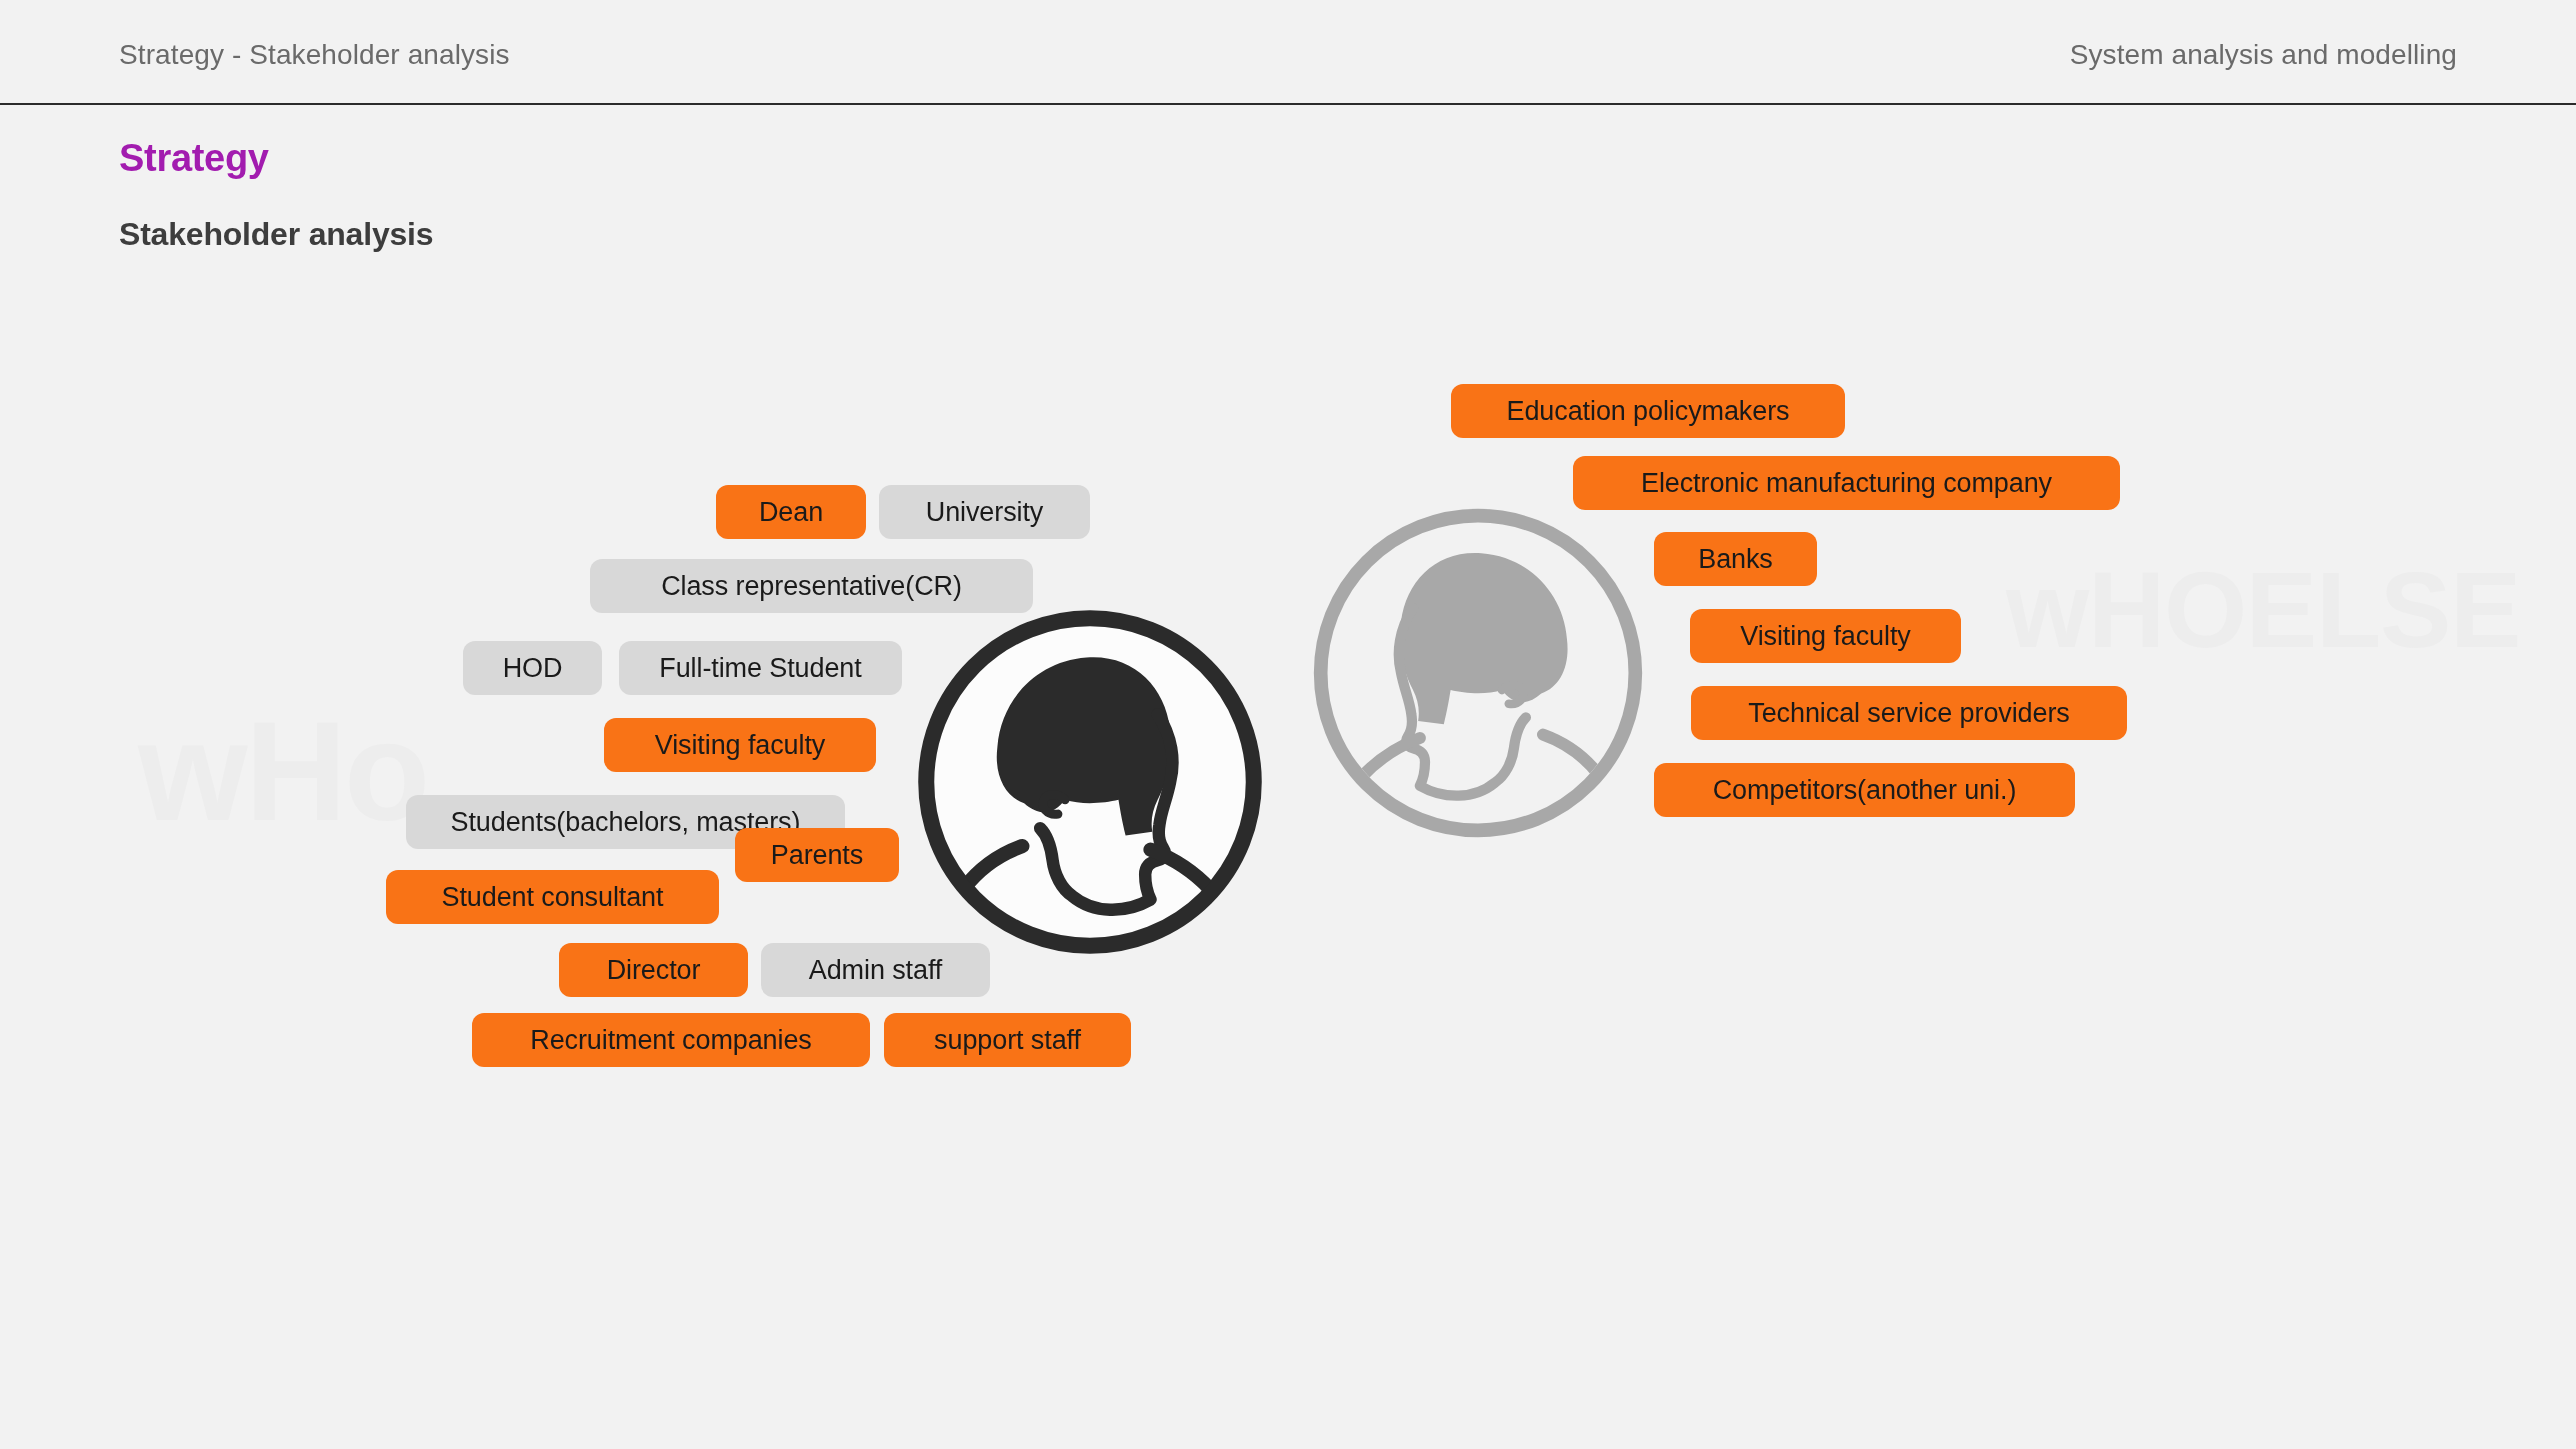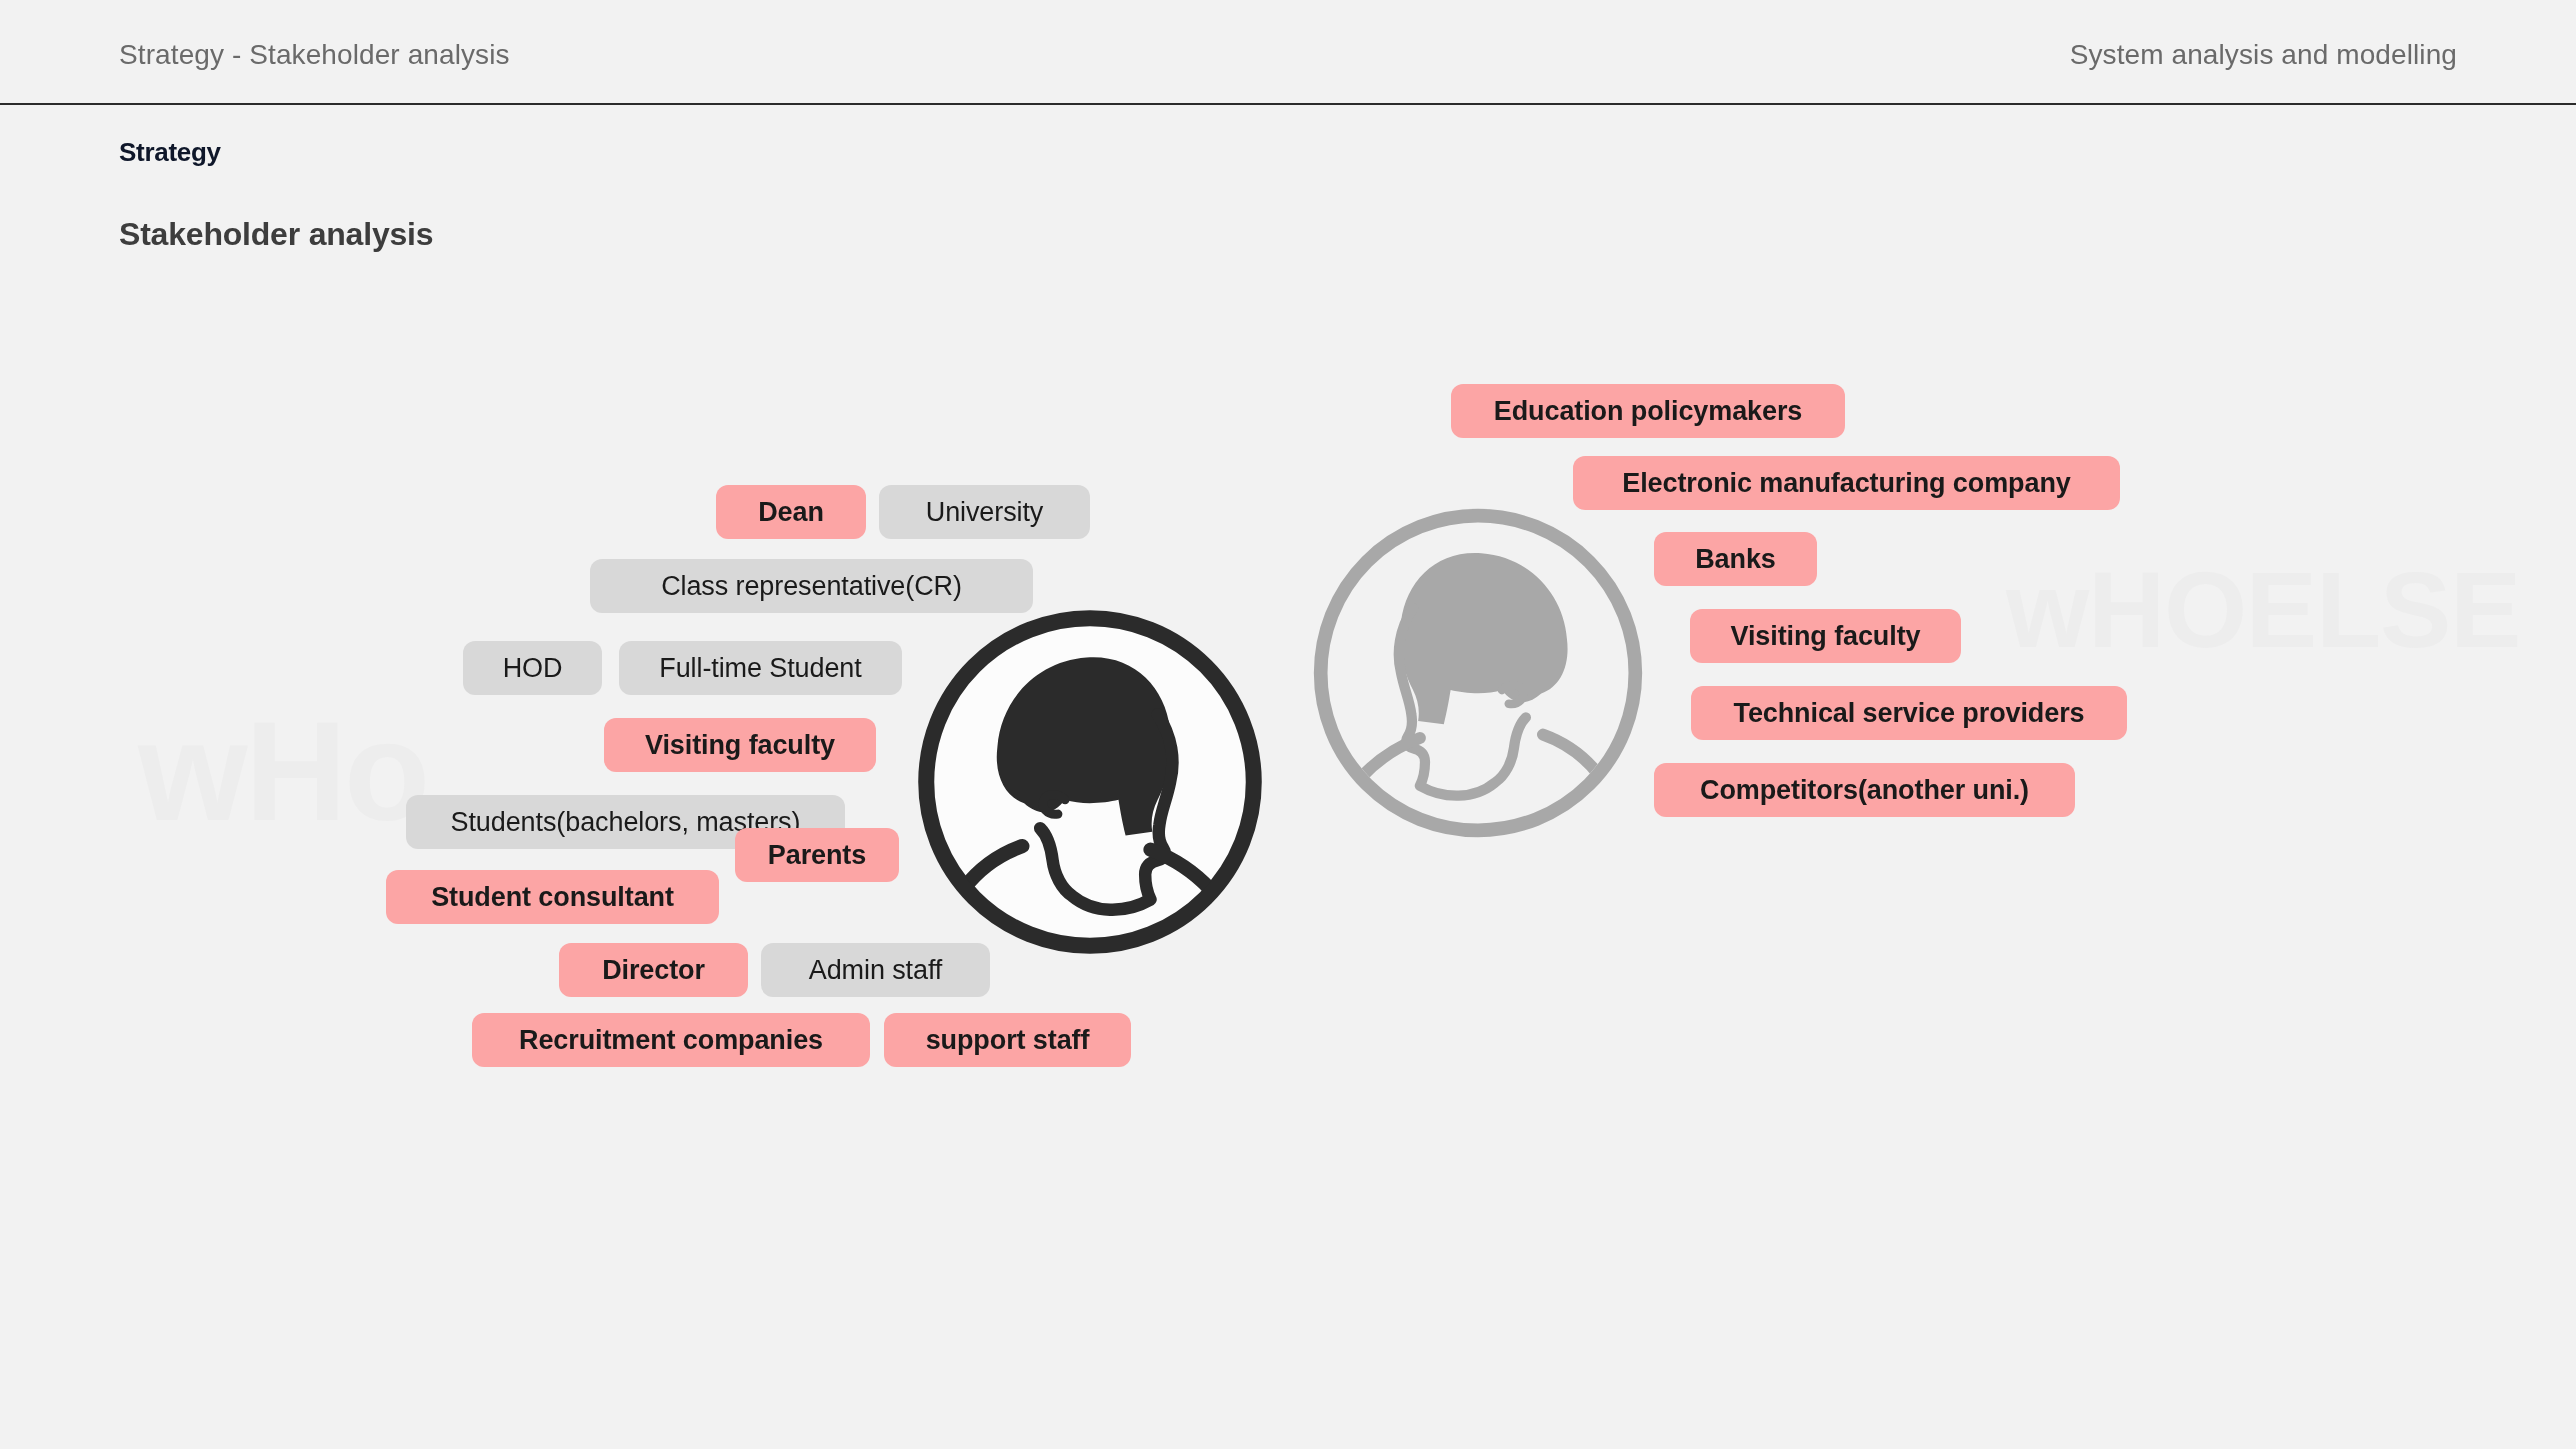--- a/index.html
+++ b/index.html
@@ -42,23 +42,23 @@
     color: #6a6a6a;
     letter-spacing: 0.1px;
     white-space: nowrap;
   }
 
   
   #kicker {
     position: absolute;
     left: 119px;
     top: 137px;
-    font-size: 26px;
+    font-size: 38px;
     font-weight: bold;
-    color: #0f172a;
+    color: #a21caf;
     letter-spacing: -0.3px;
     white-space: nowrap;
   }
   #subtitle {
     position: absolute;
     left: 119px;
     top: 216px;
     font-size: 32px;
     font-weight: bold;
     color: #3d3d3d;
@@ -96,21 +96,21 @@
     justify-content: center;
     box-sizing: border-box;
     border-radius: 12px;
     font-size: 27px;
     color: #1a1a1a;
     white-space: nowrap;
     padding: 0 20px;
     height: 54px;
     letter-spacing: -0.1px;
   }
-  .chip.white { background: #fca5a5; font-weight: bold; }
+  .chip.white { background: #f97316; }
   .chip.grey  { background: #d8d8d8; }
 
   
   .avatar {
     position: absolute;
   }
   #avatar-primary  { left: 912px; top: 604px;  width: 356px; height: 356px; }
   #avatar-secondary{ left: 1307px; top: 502px;  width: 342px; height: 342px; }
 
   .stage { position: absolute; left: 0; top: 0; width: 2576px; height: 1449px; }

